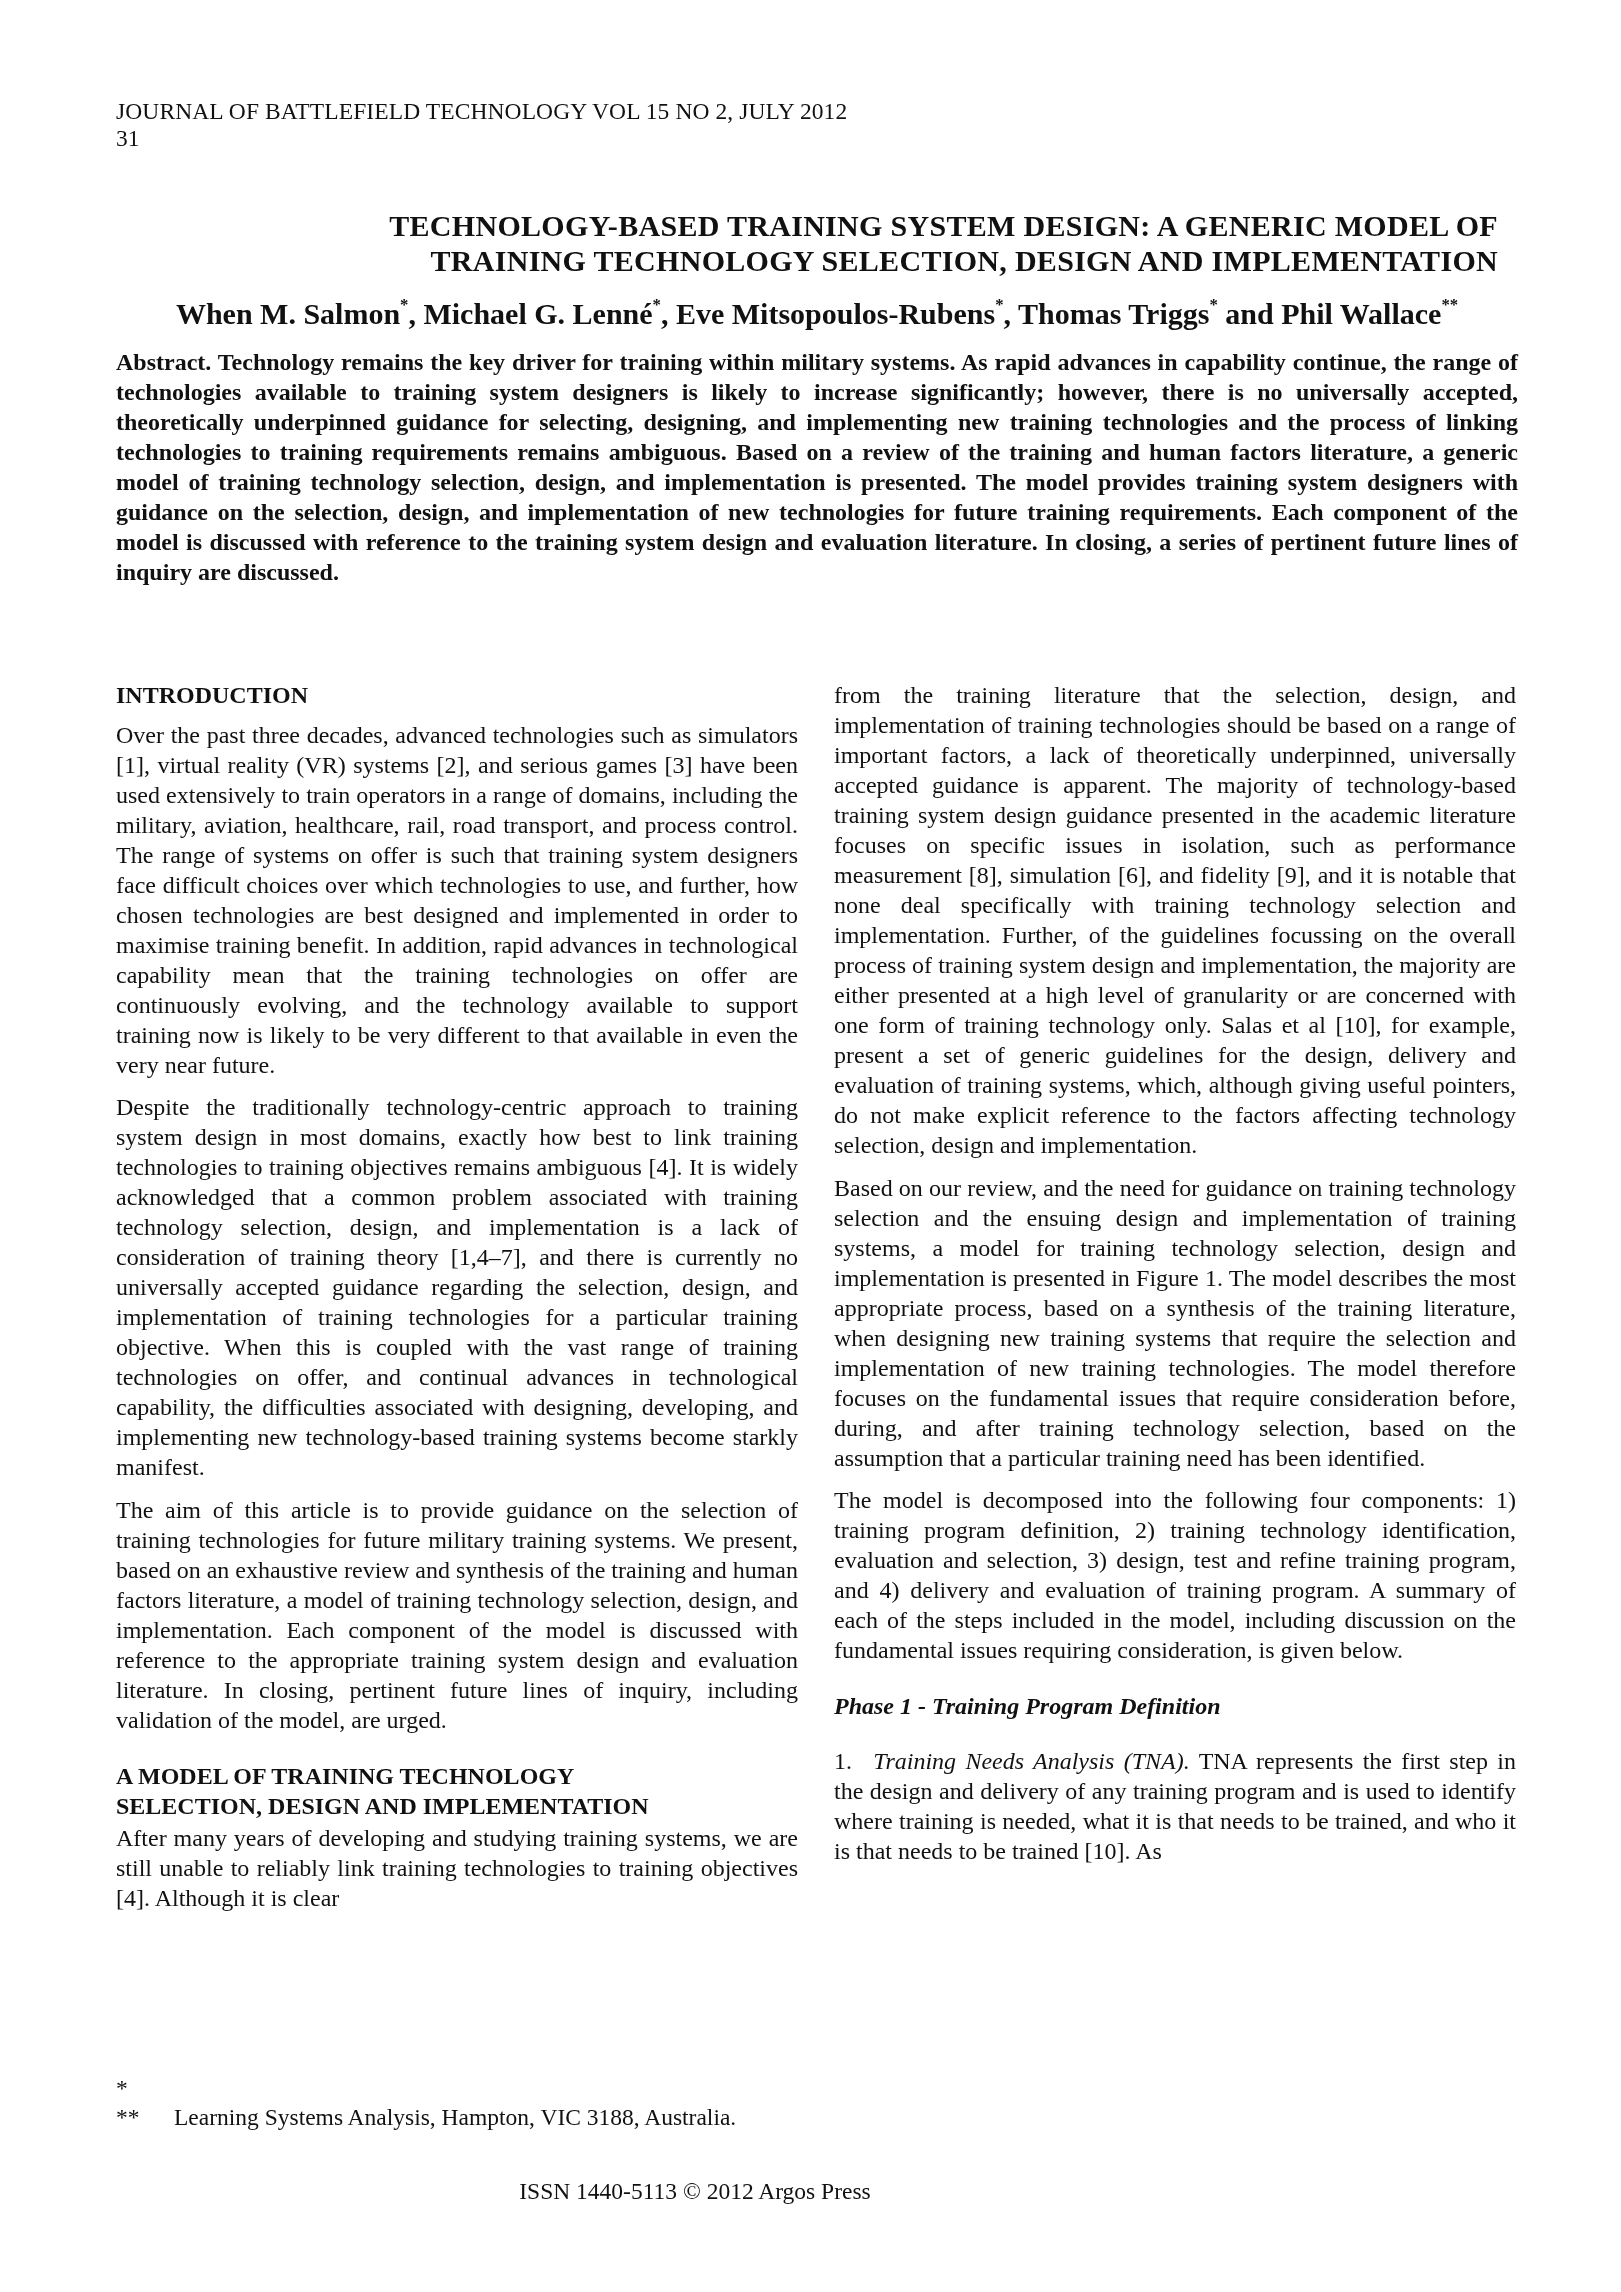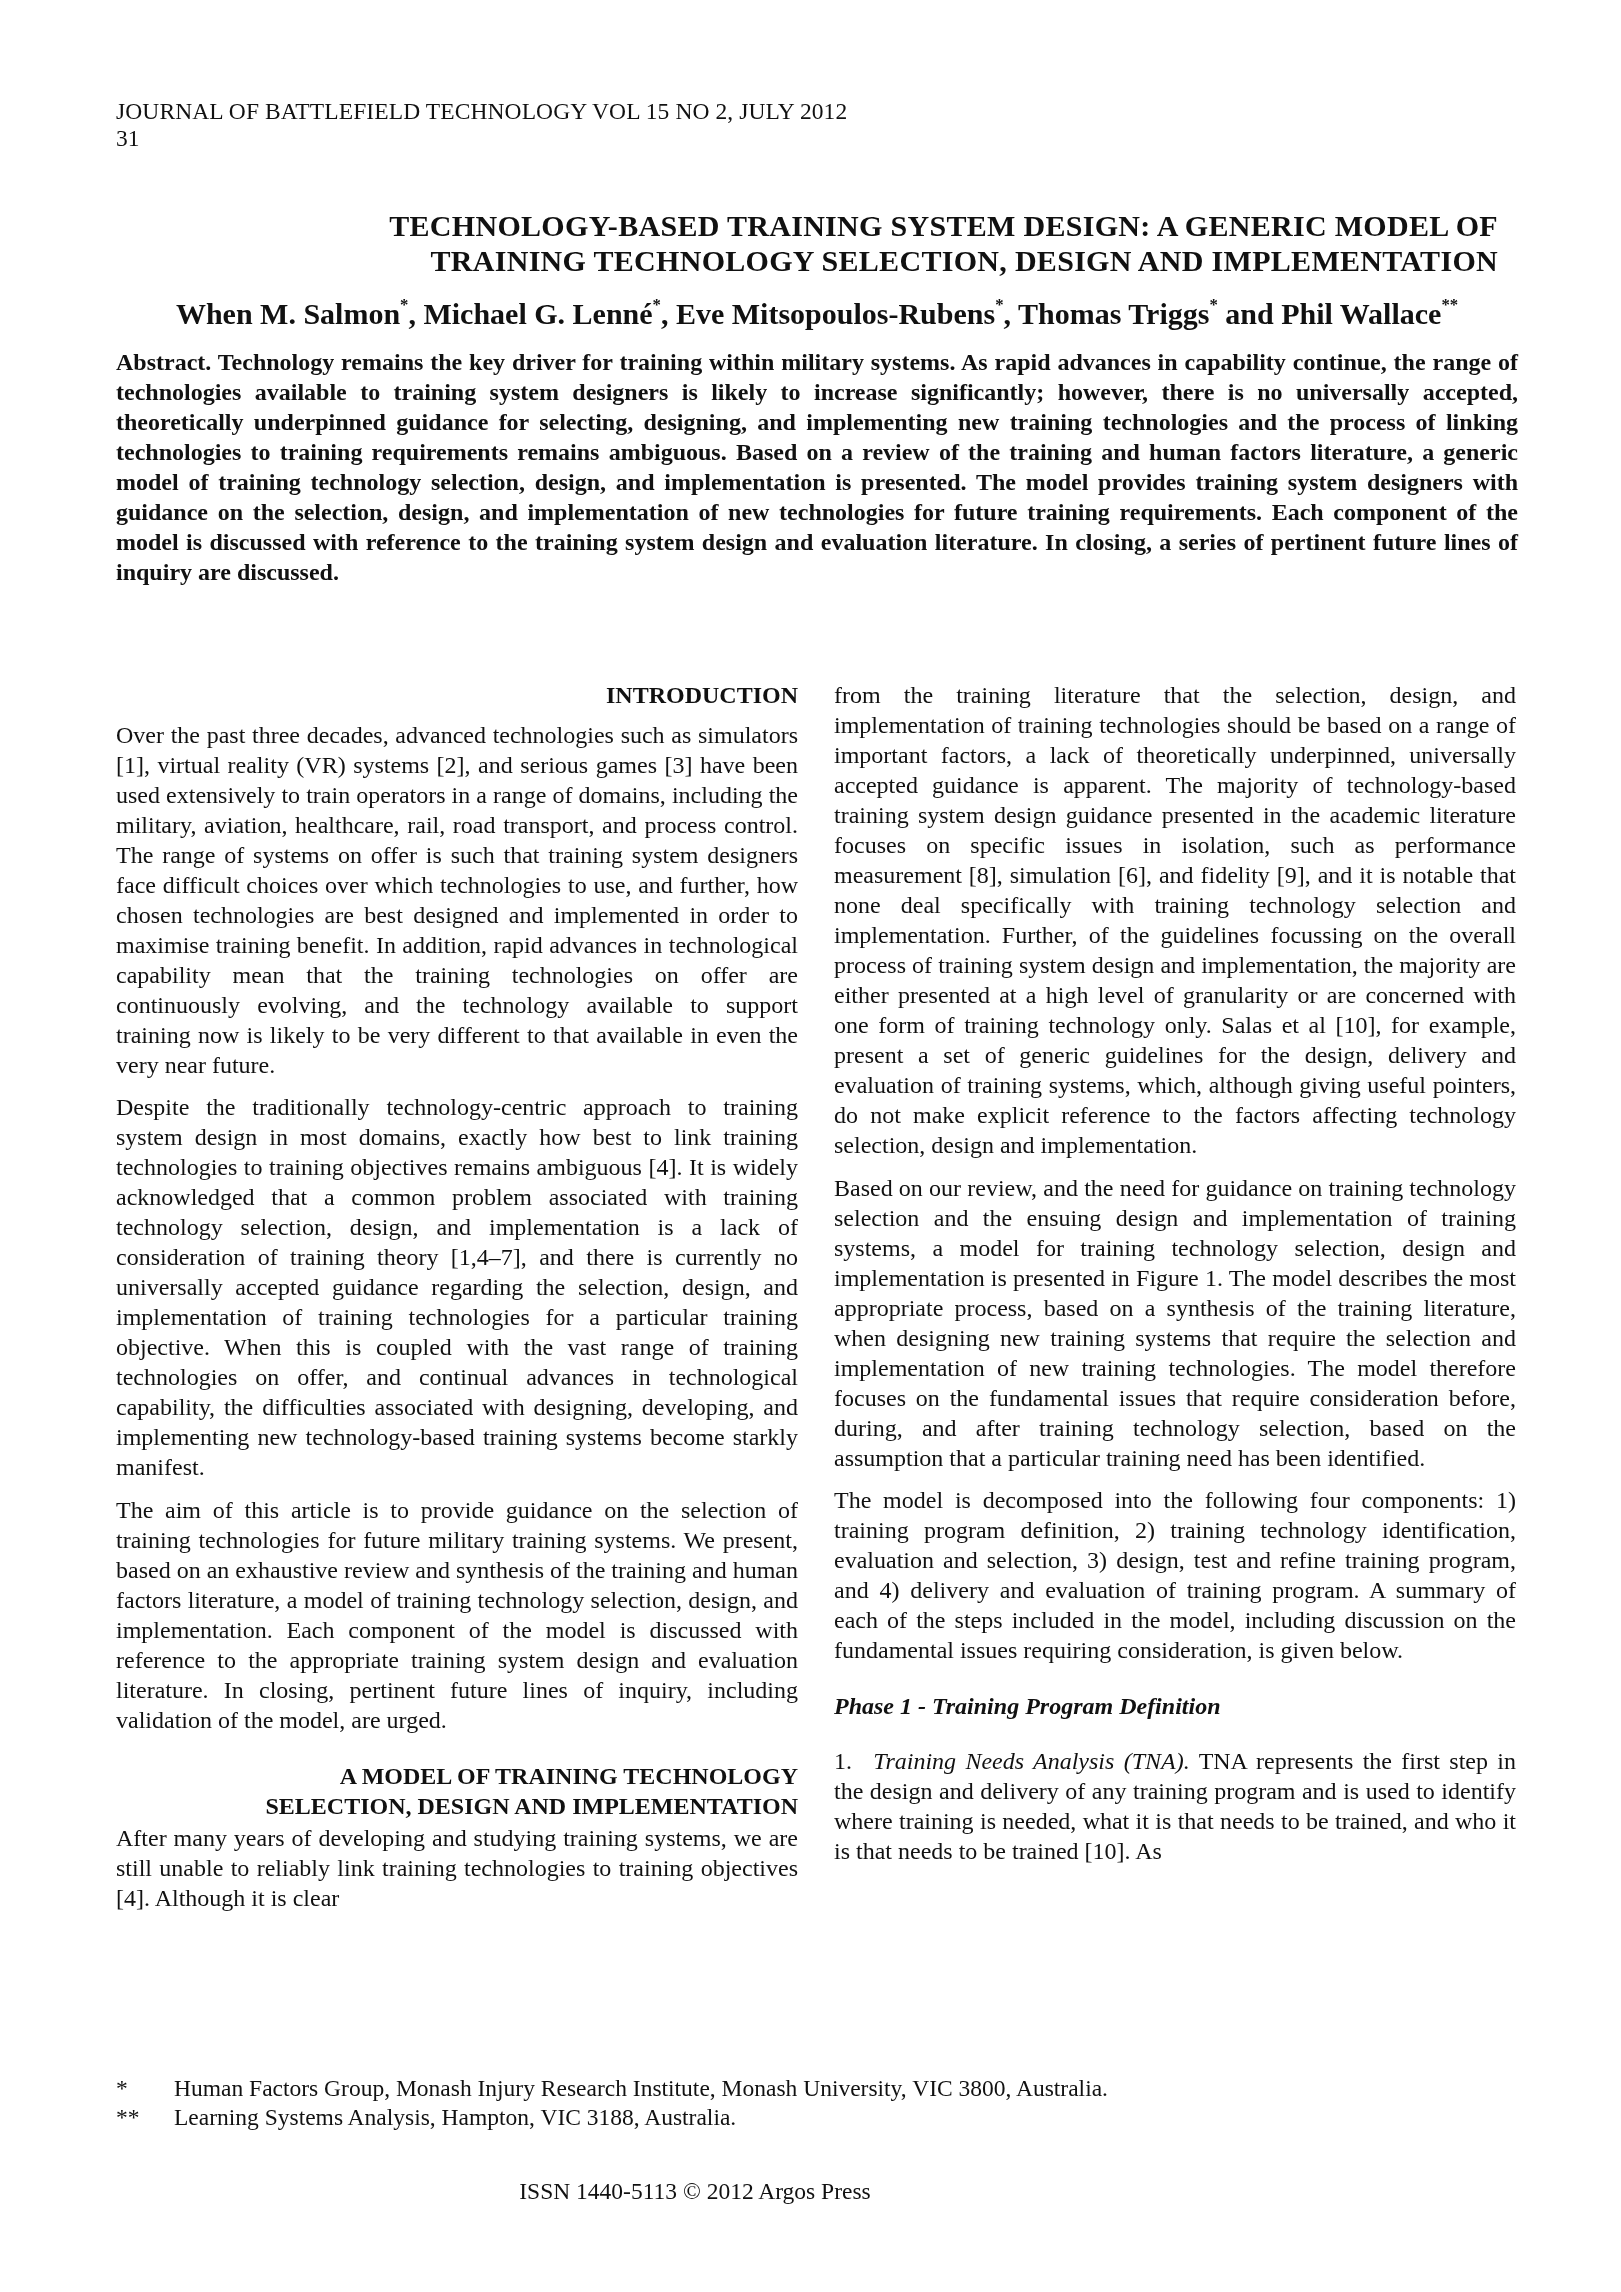--- a/index.html
+++ b/index.html
@@ -12,21 +12,21 @@
            font-size: 30px; line-height: 35px; letter-spacing: 0.3px; }
   .authors { left: 116px; top: 296px; width: 1402px; text-align: center; font-weight: bold;
              font-size: 30px; line-height: 35px; white-space: nowrap; }
   .authors sup { font-size: 16.7px; vertical-align: 13.7px; line-height: 0; }
   .abstract { left: 116px; top: 347px; width: 1402px; font-weight: bold; font-size: 24px;
               line-height: 30px; text-align: justify; }
   .column { top: 680px; width: 682px; font-size: 24px; line-height: 30px; }
   .col-left { left: 116px; }
   .col-right { left: 834px; }
   .column p { margin: 0 0 12.7px 0; text-align: justify; hyphens: none; }
-  .section-heading { text-align: right; font-weight: bold; font-size: 24px; line-height: 30px;
+  .section-heading { text-align: left; font-weight: bold; font-size: 24px; line-height: 30px;
                      margin: 0 0 9.8px 0; }
   .section-heading.spaced { margin-top: 25.5px; margin-bottom: 2px; }
   .phase-heading { font-weight: bold; font-style: italic; margin: 25.5px 0 25.5px 0; }
   .footnotes { left: 116px; top: 2074px; width: 1402px; font-size: 23.5px; line-height: 29px; }
   .fn-row { display: flex; }
   .fn-mark { width: 58px; flex: none; }
   .footer { left: 0; top: 2178px; width: 1390px; text-align: center; font-size: 23.5px; line-height: 27.4px; }
   em { font-style: italic; margin-left: 12px; }
 </style>
 </head>
@@ -67,21 +67,20 @@
   <p>from the training literature that the selection, design, and implementation of training technologies should be based on a range of important factors, a lack of theoretically underpinned, universally accepted guidance is apparent. The majority of technology-based training system design guidance presented in the academic literature focuses on specific issues in isolation, such as performance measurement [8], simulation [6], and fidelity [9], and it is notable that none deal specifically with training technology selection and implementation. Further, of the guidelines focussing on the overall process of training system design and implementation, the majority are either presented at a high level of granularity or are concerned with one form of training technology only. Salas et al [10], for example, present a set of generic guidelines for the design, delivery and evaluation of training systems, which, although giving useful pointers, do not make explicit reference to the factors affecting technology selection, design and implementation.</p>
   <p>Based on our review, and the need for guidance on training technology selection and the ensuing design and implementation of training systems, a model for training technology selection, design and implementation is presented in Figure 1. The model describes the most appropriate process, based on a synthesis of the training literature, when designing new training systems that require the selection and implementation of new training technologies. The model therefore focuses on the fundamental issues that require consideration before, during, and after training technology selection, based on the assumption that a particular training need has been identified.</p>
   <p>The model is decomposed into the following four components: 1) training program definition, 2) training technology identification, evaluation and selection, 3) design, test and refine training program, and 4) delivery and evaluation of training program. A summary of each of the steps included in the model, including discussion on the fundamental issues requiring consideration, is given below.</p>
   <div class="phase-heading">Phase 1 - Training Program Definition</div>
   <p><span>1.</span> <em>Training Needs Analysis (TNA).</em> <span>TNA represents the first step in the design and delivery of any training program and is used to identify where training is needed, what it is that needs to be trained, and who it is that needs to be trained [10]. As</span></p>
 </div>
 
 <div class="abs footnotes">
   <div class="fn-row">
     <span class="fn-mark">*</span>
-    <span>Human Factors Group, Monash Injury Research Institute, Monash University, VIC 3800, Australia.</span>
   </div>
   <div class="fn-row">
     <span class="fn-mark">**</span>
     <span>Learning Systems Analysis, Hampton, VIC 3188, Australia.</span>
   </div>
 </div>
 
 <div class="abs footer">
   <span>ISSN 1440-5113  ©  2012 Argos Press</span>
 </div>

